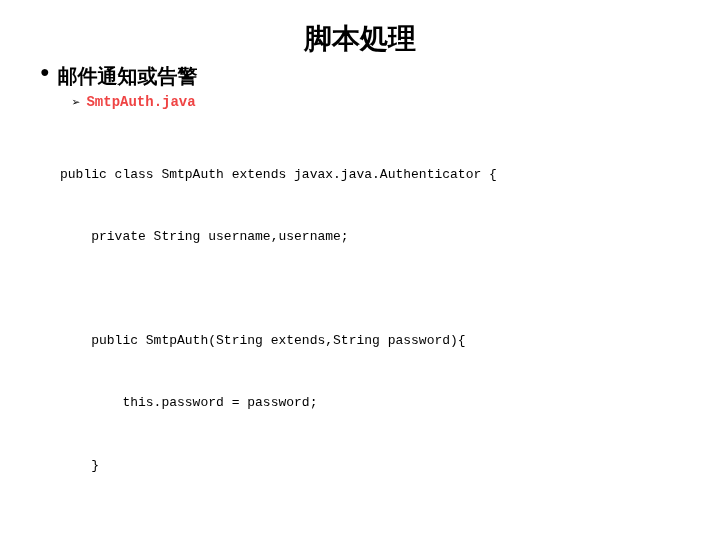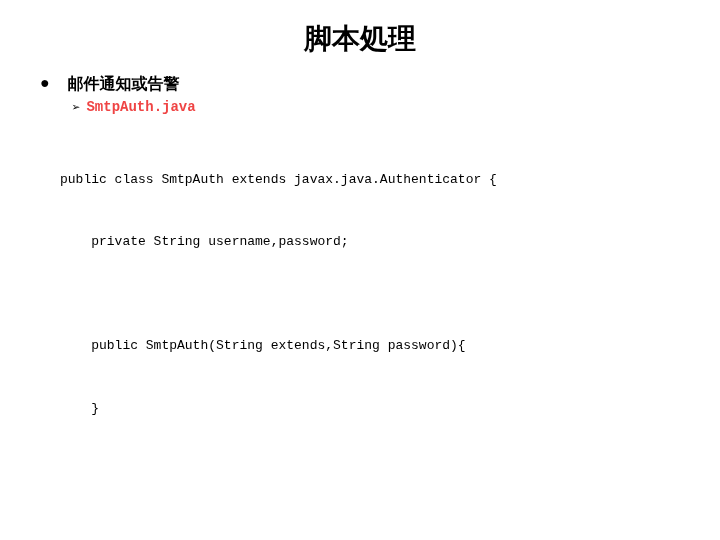--- a/index.html
+++ b/index.html
@@ -21,44 +21,43 @@
       height: 540px;
       padding: 20px 40px;
       position: relative;
     }
 
     .title {
       text-align: center;
       font-size: 28px;
       font-weight: bold;
       font-family: 'MS Gothic', '游ゴシック', SimSun, serif;
-      margin-bottom: 15px;
+      margin-bottom: 4px;
       color: #000000;
     }
 
     .section-header {
       display: flex;
       align-items: flex-start;
       margin-bottom: 4px;
     }
 
     .bullet {
       font-size: 16px;
       margin-right: 8px;
       color: #000000;
       line-height: 1.4;
     }
 
     .section-title {
-      font-size: 16px;
+      font-size: 20px;
       font-family: 'MS Gothic', SimSun, sans-serif;
       font-weight: bold;
       color: #000000;
       line-height: 1.4;
-      margin-left: 10px;
     }
 
     .sub-item {
       display: flex;
       align-items: flex-start;
       margin-left: 32px;
       margin-bottom: 12px;
     }
 
     .arrow {
@@ -101,23 +100,24 @@
     <span class="section-title">邮件通知或告警</span>
   </div>
 
   <div class="sub-item">
     <span class="arrow">➢</span>
     <span class="sub-title">SmtpAuth.java</span>
   </div>
 
   <div class="code-block">
     <span class="code-line">public class SmtpAuth extends javax.java.Authenticator {</span>
-    <span class="code-line">    private String username,password;</span>
+    <span class="code-line">    private String username,username;</span>
     <span class="code-line"></span>
     <span class="code-line">    public SmtpAuth(String extends,String password){</span>
+    <span class="code-line">        this.password = password;</span>
     <span class="code-line">    }</span>
     
     
     
     
     
     
   </div>
 
 </div>

